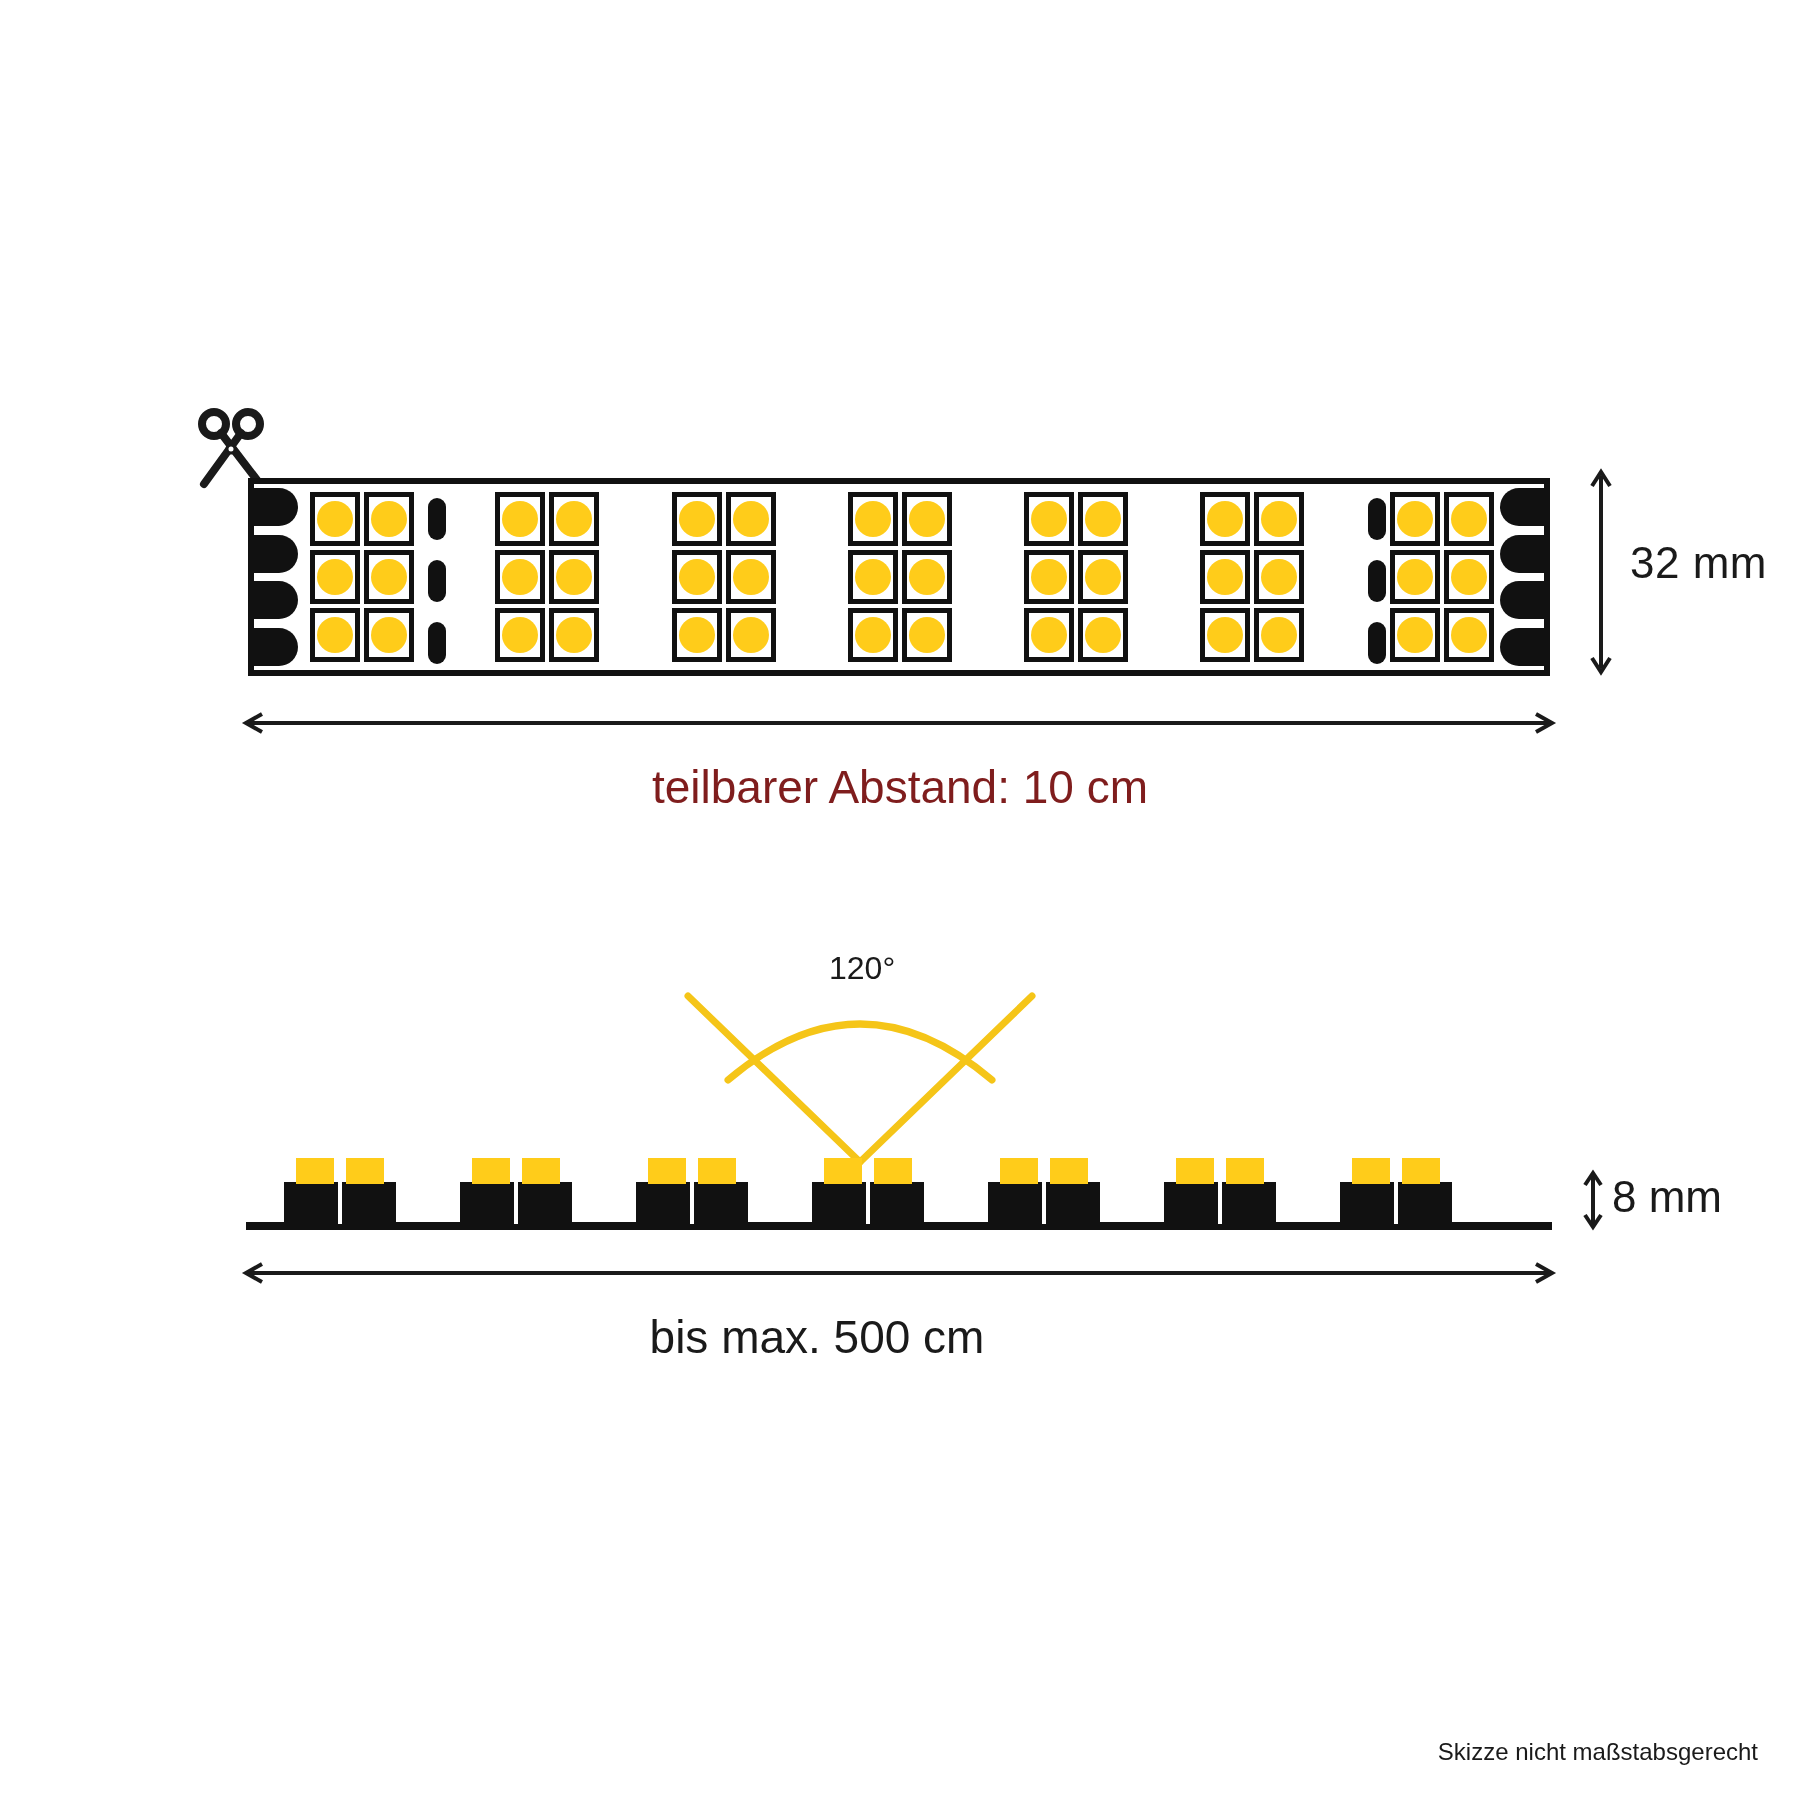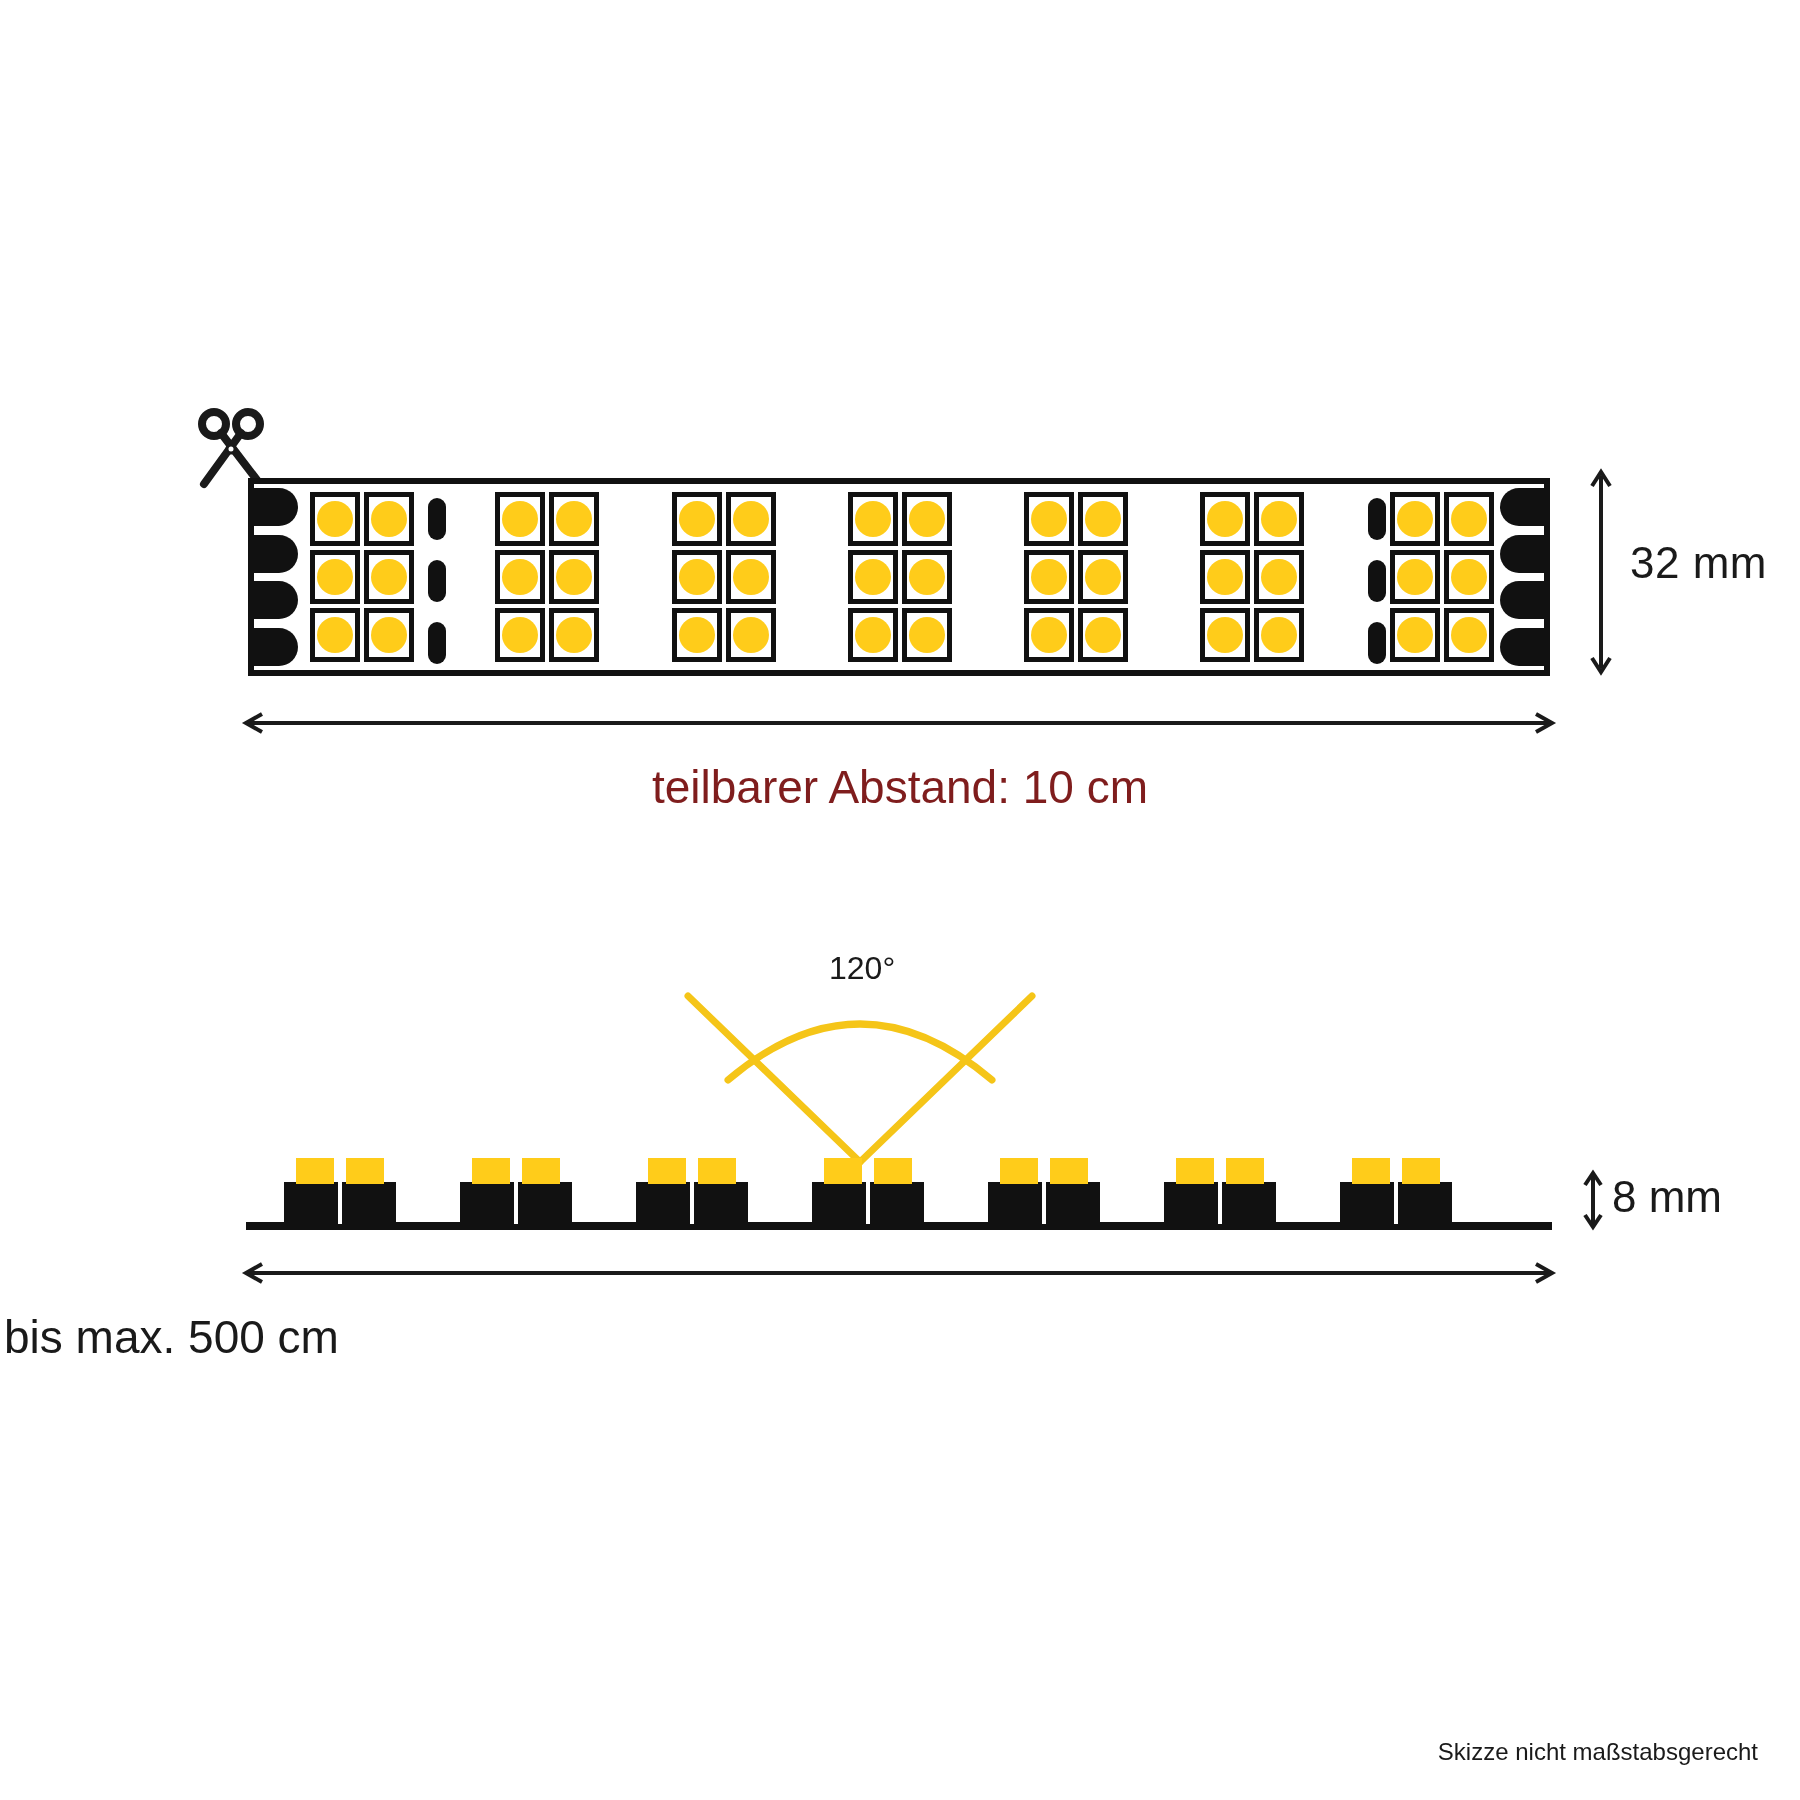--- a/index.html
+++ b/index.html
@@ -236,23 +236,24 @@
 
   #dim-length {
     position: absolute;
     left: 240px;
     top: 300px;
     width: 1318px;
     height: 26px;
   }
   #dim-length-label {
     position: absolute;
-    left: 4px;
+    left: 11px;
     top: 350px;
     width: 1612px;
+    text-align: center;
     font-size: 46px;
   }
 
   
   #footer-note {
     position: absolute;
     right: 42px;
     bottom: 34px;
     font-size: 24px;
     color: #1a1a1a;

